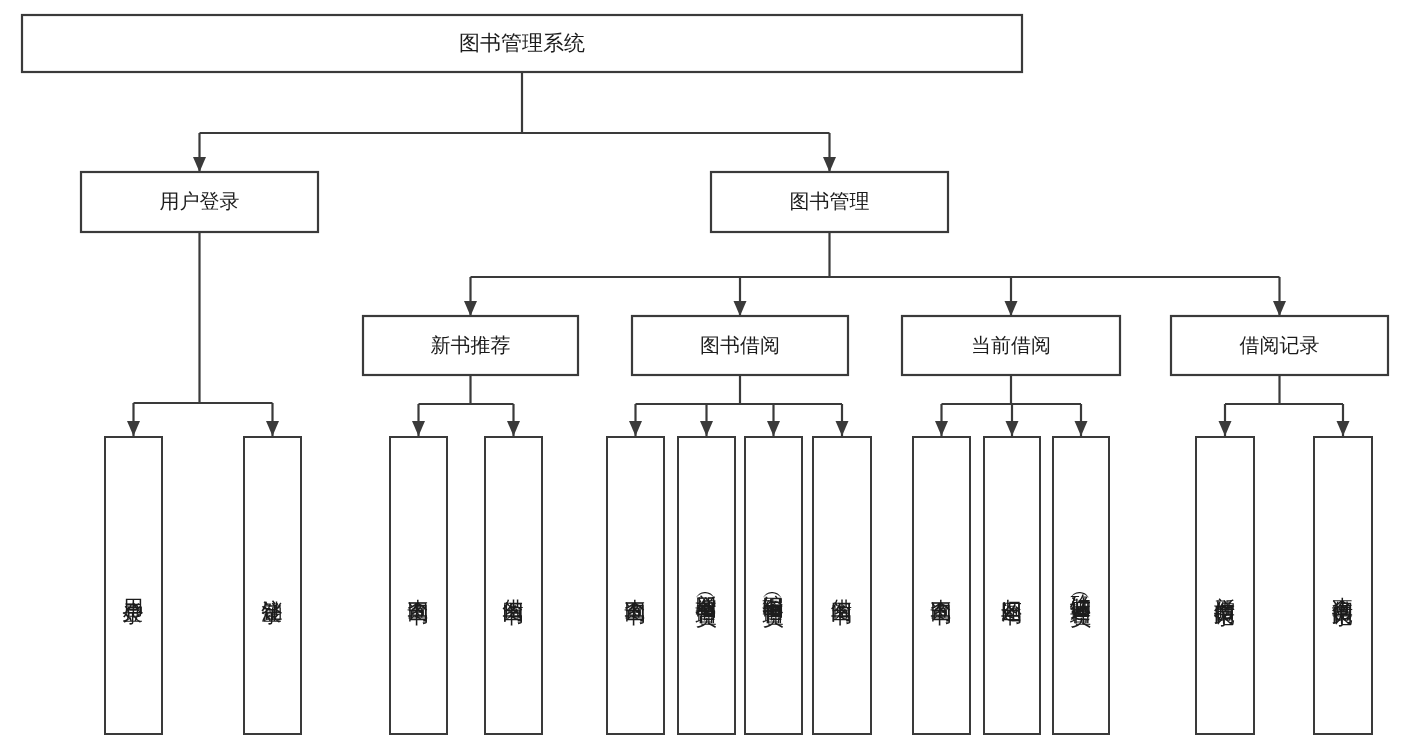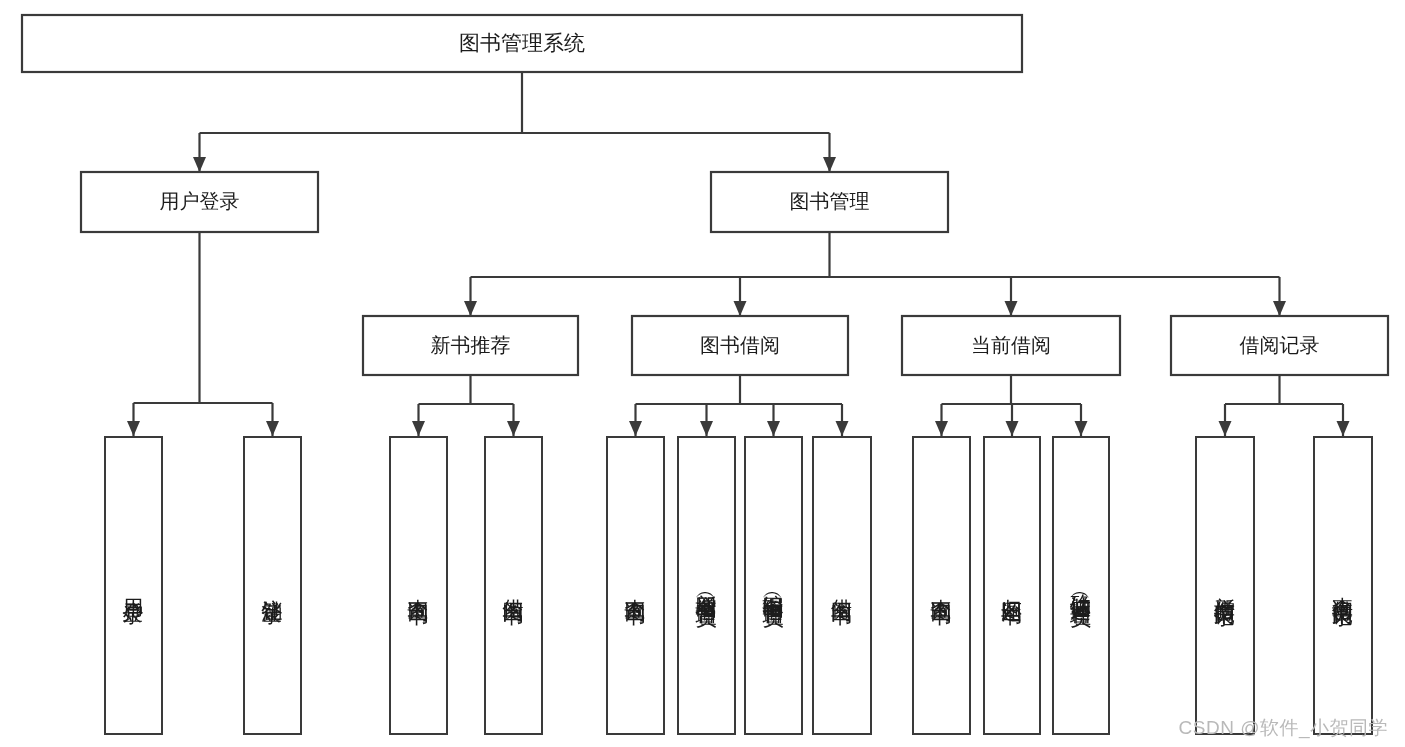--- a/index.html
+++ b/index.html
@@ -207,14 +207,13 @@
         <div class="leaf-text">确认归还（管理员）</div>
       </div>
       <div class="leaf-box" style="left: 1195px; top: 436px; width: 60px; height: 299px; border: 2.2px solid rgb(58, 58, 58); background: rgb(255, 255, 255);">
         <div class="leaf-text">新增借阅记录</div>
       </div>
       <div class="leaf-box" style="left: 1313px; top: 436px; width: 60px; height: 299px; border: 2.2px solid rgb(58, 58, 58); background: rgb(255, 255, 255);">
         <div class="leaf-text">查询借阅记录</div>
       </div>
     </div>
 
-  <div class="watermark">CSDN @软件_小贺同学</div>
 </div>
 
 </body></html>

